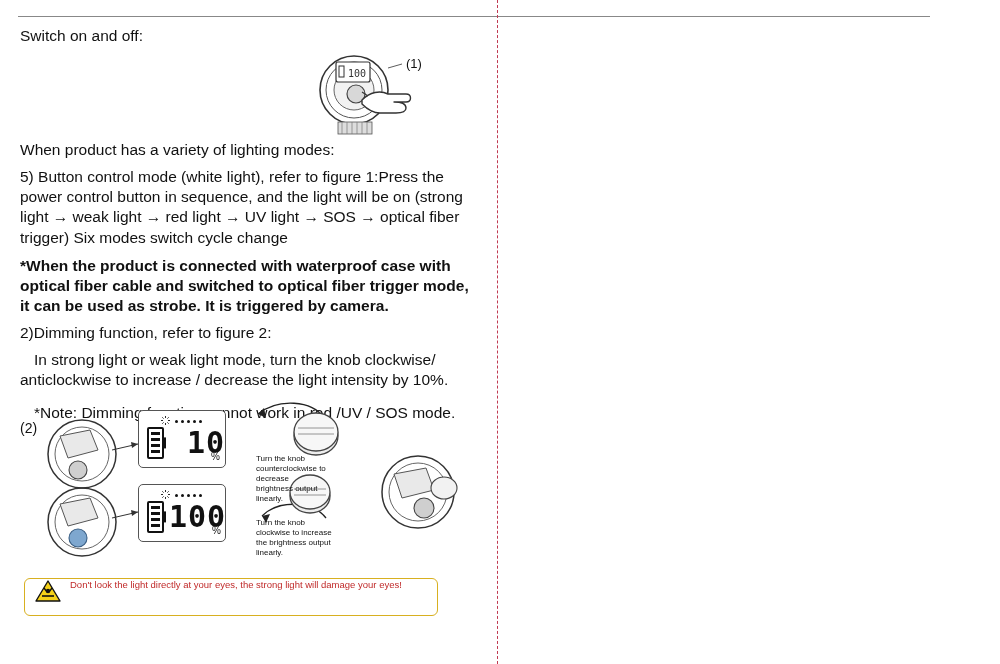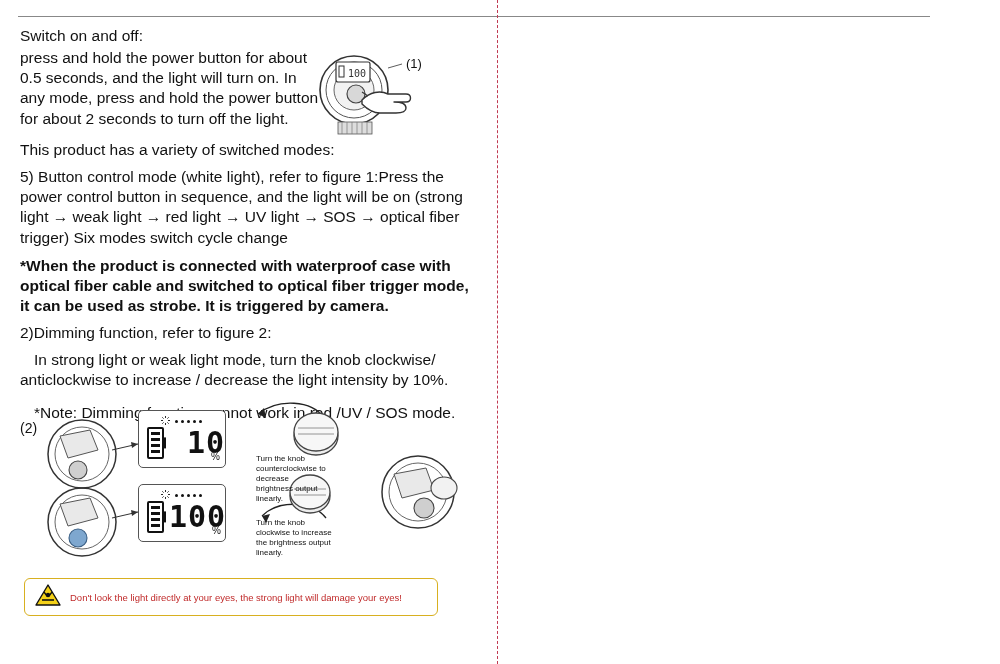--- a/index.html
+++ b/index.html
@@ -51,21 +51,21 @@
 
   
   .fig1 { position: absolute; left: 310px; top: 34px; width: 120px; height: 105px; }
 
   
   .warnbox {
     position: absolute; left: 24px; top: 578px;
     width: 414px; height: 38px;
     border: 1px solid #d8b020; border-radius: 6px;
     background: #fff;
-    display: flex; align-items: center; gap: 9px;
+    display: flex; align-items: flex-start; gap: 9px;
     padding: 0 10px;
   }
   .warn-text { color: #c02a2a; font-size: 9.5px; }
 
   
   .fig2 { position: absolute; left: 20px; top: 392px; width: 460px; height: 180px; }
   .lbl2 { position: absolute; left: 20px; top: 420px; font-size: 14px; }
 
   
   .lcd {
@@ -125,21 +125,20 @@
 <div class="page">
 
   <div class="toprule left"></div>
   <div class="toprule right"></div>
   <div class="divider"></div>
 
   <div class="col col-left">
 
     <div class="left-body txt">
       <div>Switch on and off:</div>
-      <div style="margin-top:2px;">press and hold the power button for about 0.5 seconds, and the light will turn on. In any mode, press and hold the power button for about 2 seconds to turn off the light.</div>
     </div>
 
     <div class="fig1">
       <svg width="120" height="108" viewBox="0 0 120 108">
 
         <circle cx="44" cy="56" r="34" fill="none" stroke="#333" stroke-width="1.6"></circle>
         <circle cx="44" cy="56" r="28" fill="none" stroke="#555" stroke-width="1"></circle>
         <circle cx="44" cy="56" r="20" fill="#f2f2f2" stroke="#666" stroke-width="1"></circle>
 
         <rect x="26" y="28" width="34" height="20" rx="2" fill="#fff" stroke="#333" stroke-width="1.2"></rect>
@@ -160,21 +159,21 @@
 
         <path d="M52 66 C60 58 70 56 78 60 L96 60 C102 60 102 68 96 68 L84 68 C92 68 96 70 96 74 C96 78 92 79 86 79 L70 79 C62 79 56 74 52 70 Z" fill="#fff" stroke="#333" stroke-width="1.4" stroke-linejoin="round"></path>
         <path d="M58 62 L52 58" stroke="#333" stroke-width="1.2"></path>
 
         <line x1="78" y1="34" x2="92" y2="30" stroke="#333" stroke-width="0.8"></line>
       </svg>
       <div style="position:absolute; left:96px; top:22px; font-size:13px;">(1)</div>
     </div>
 
     <div class="left-rest">
-      <p class="txt">This product has a variety of switched modes:</p>
+      <p class="txt">When product has a variety of lighting modes:</p>
       <p class="txt">5) Button control mode (white light), refer to figure 1:Press the power control button in sequence, and the light will be on (strong light → weak light → red light → UV light → SOS → optical fiber trigger) Six modes switch cycle change</p>
       <p class="txt" style="margin-top:8px;font-weight:bold;">*When the product is connected with waterproof case with optical fiber cable and switched to optical fiber trigger mode, it can be used as strobe. It is triggered by camera.</p>
       <p class="txt" style="margin-top:2px;">2)Dimming function, refer to figure 2:</p>
       <p class="txt" style="text-indent:14px;">In strong light or weak light mode, turn the knob clockwise/ anticlockwise to increase / decrease the light intensity by 10%.</p>
       <p class="txt" style="margin-top:12px; text-indent:14px;">*Note: Dimming function cannot work in red /UV / SOS mode.</p>
     </div>
 
     <div class="lbl2">(2)</div>
 
     <div class="fig2">

